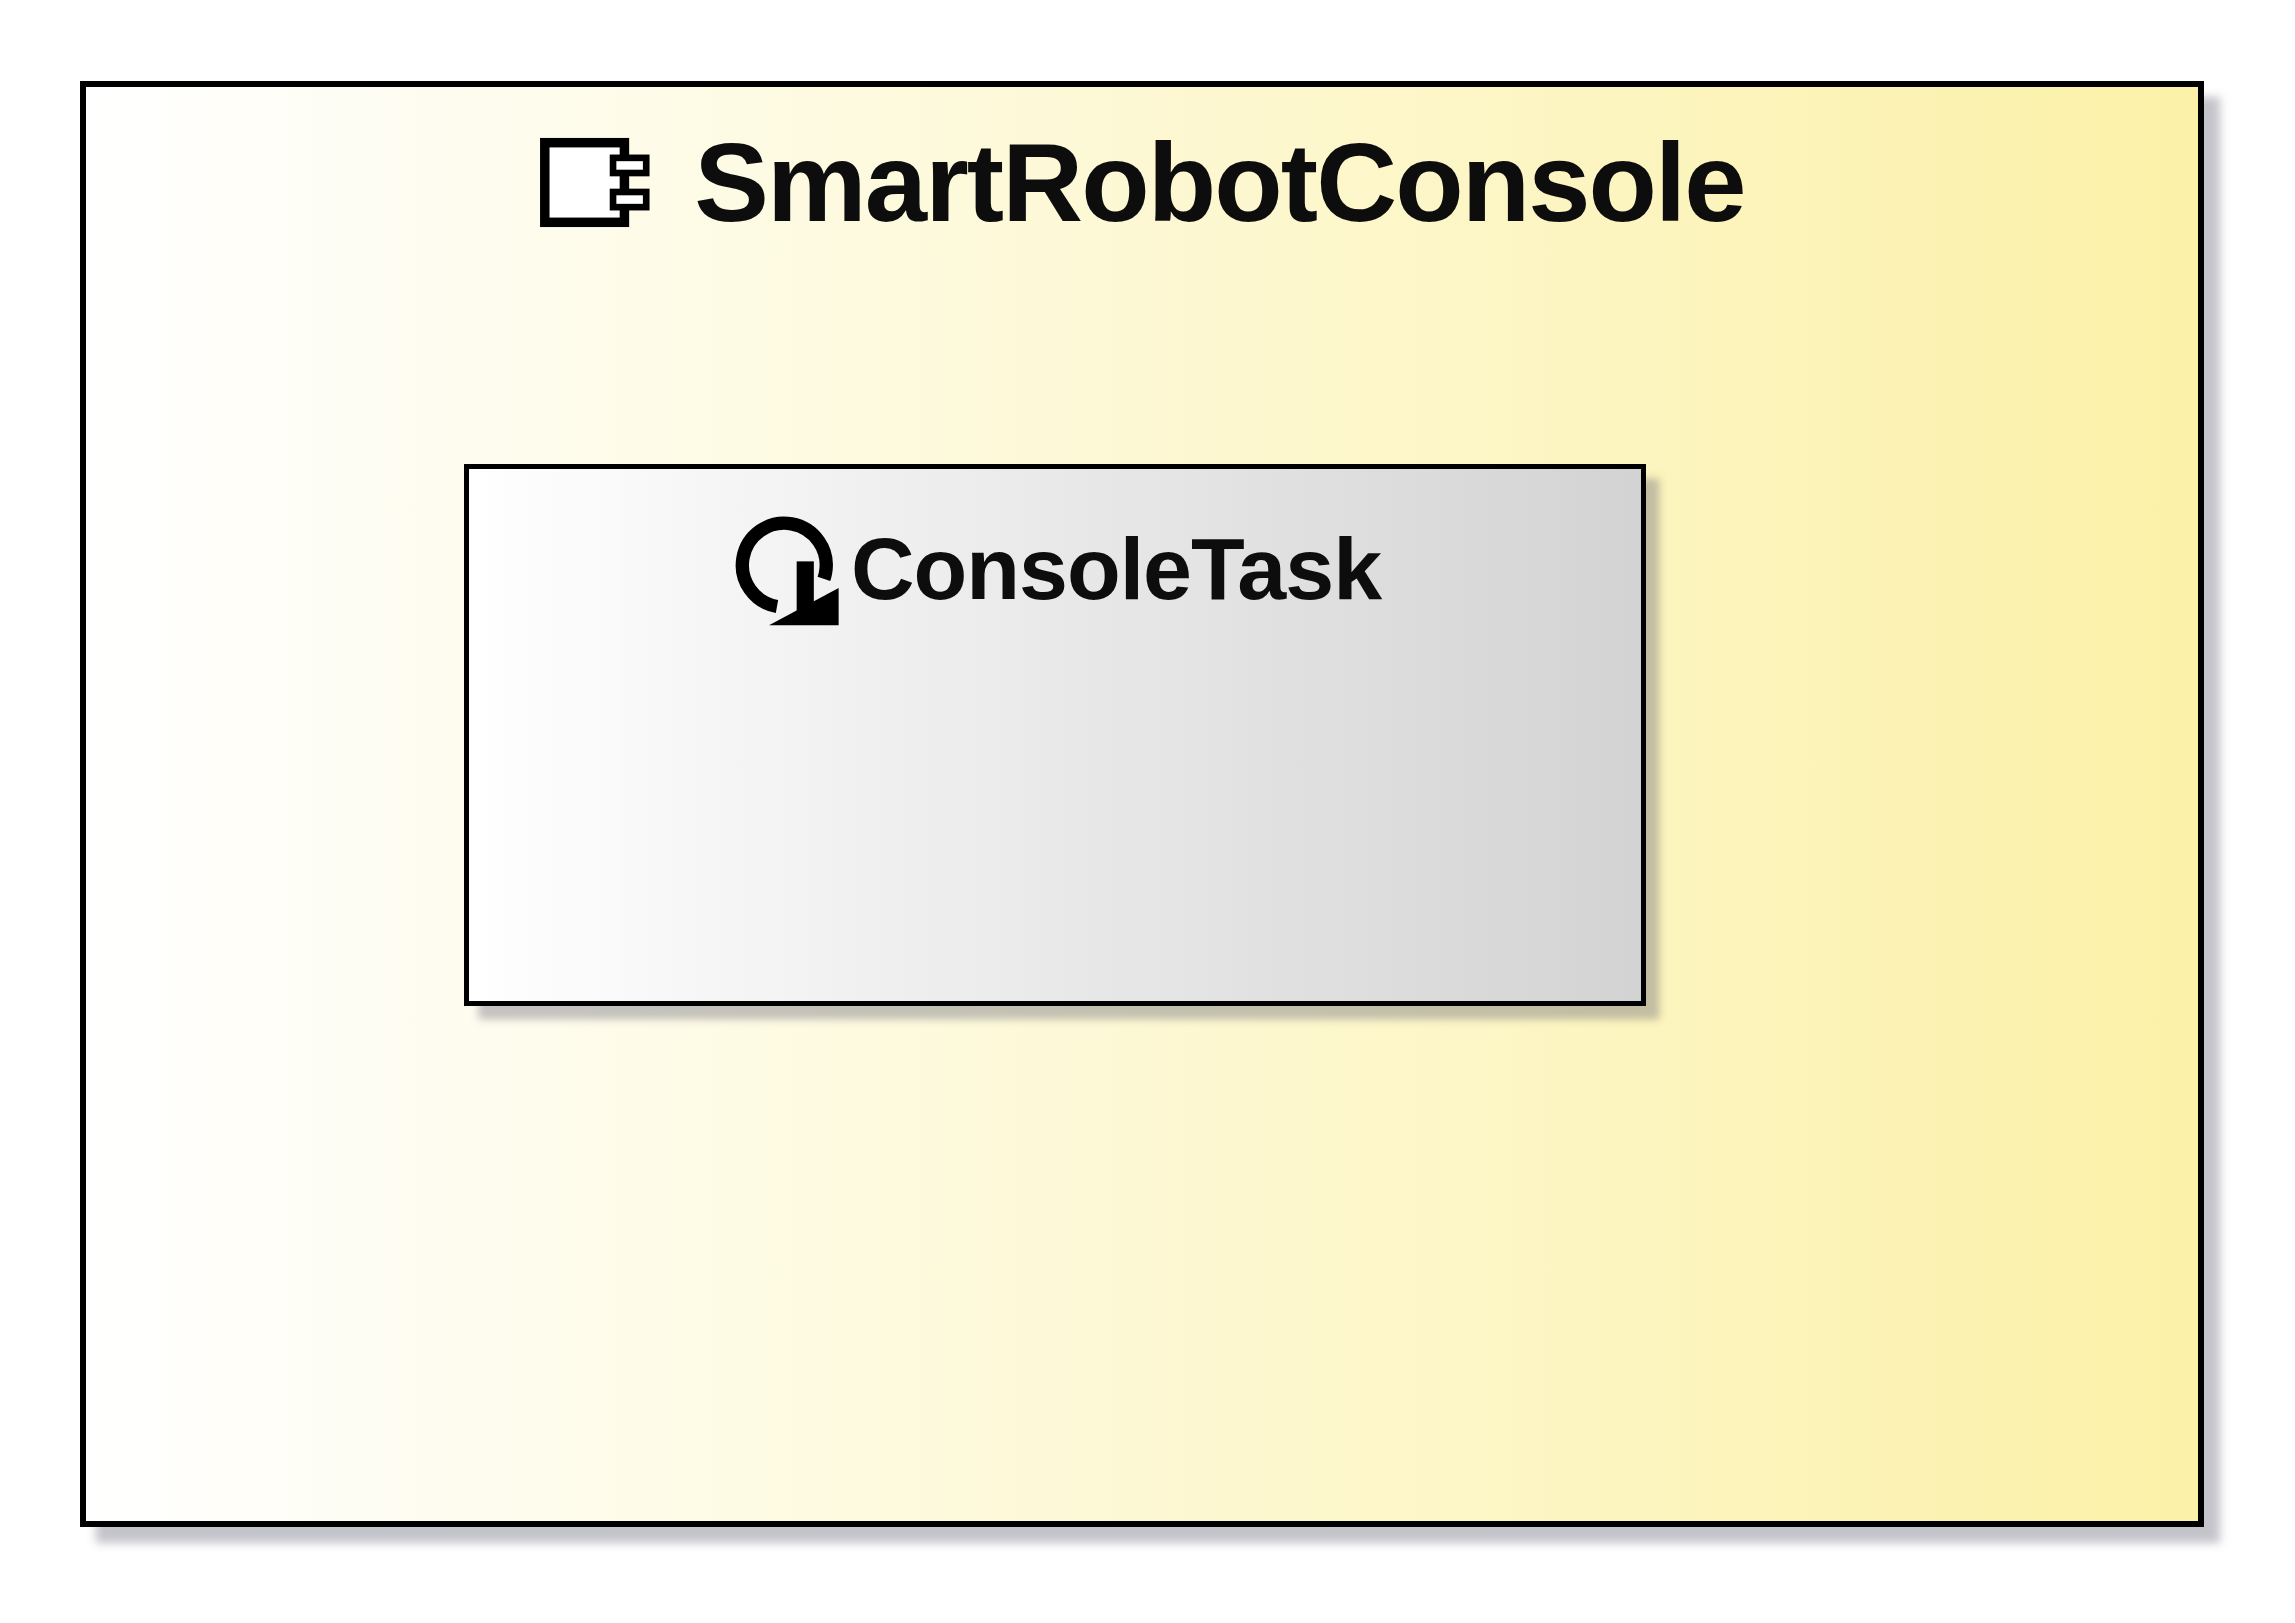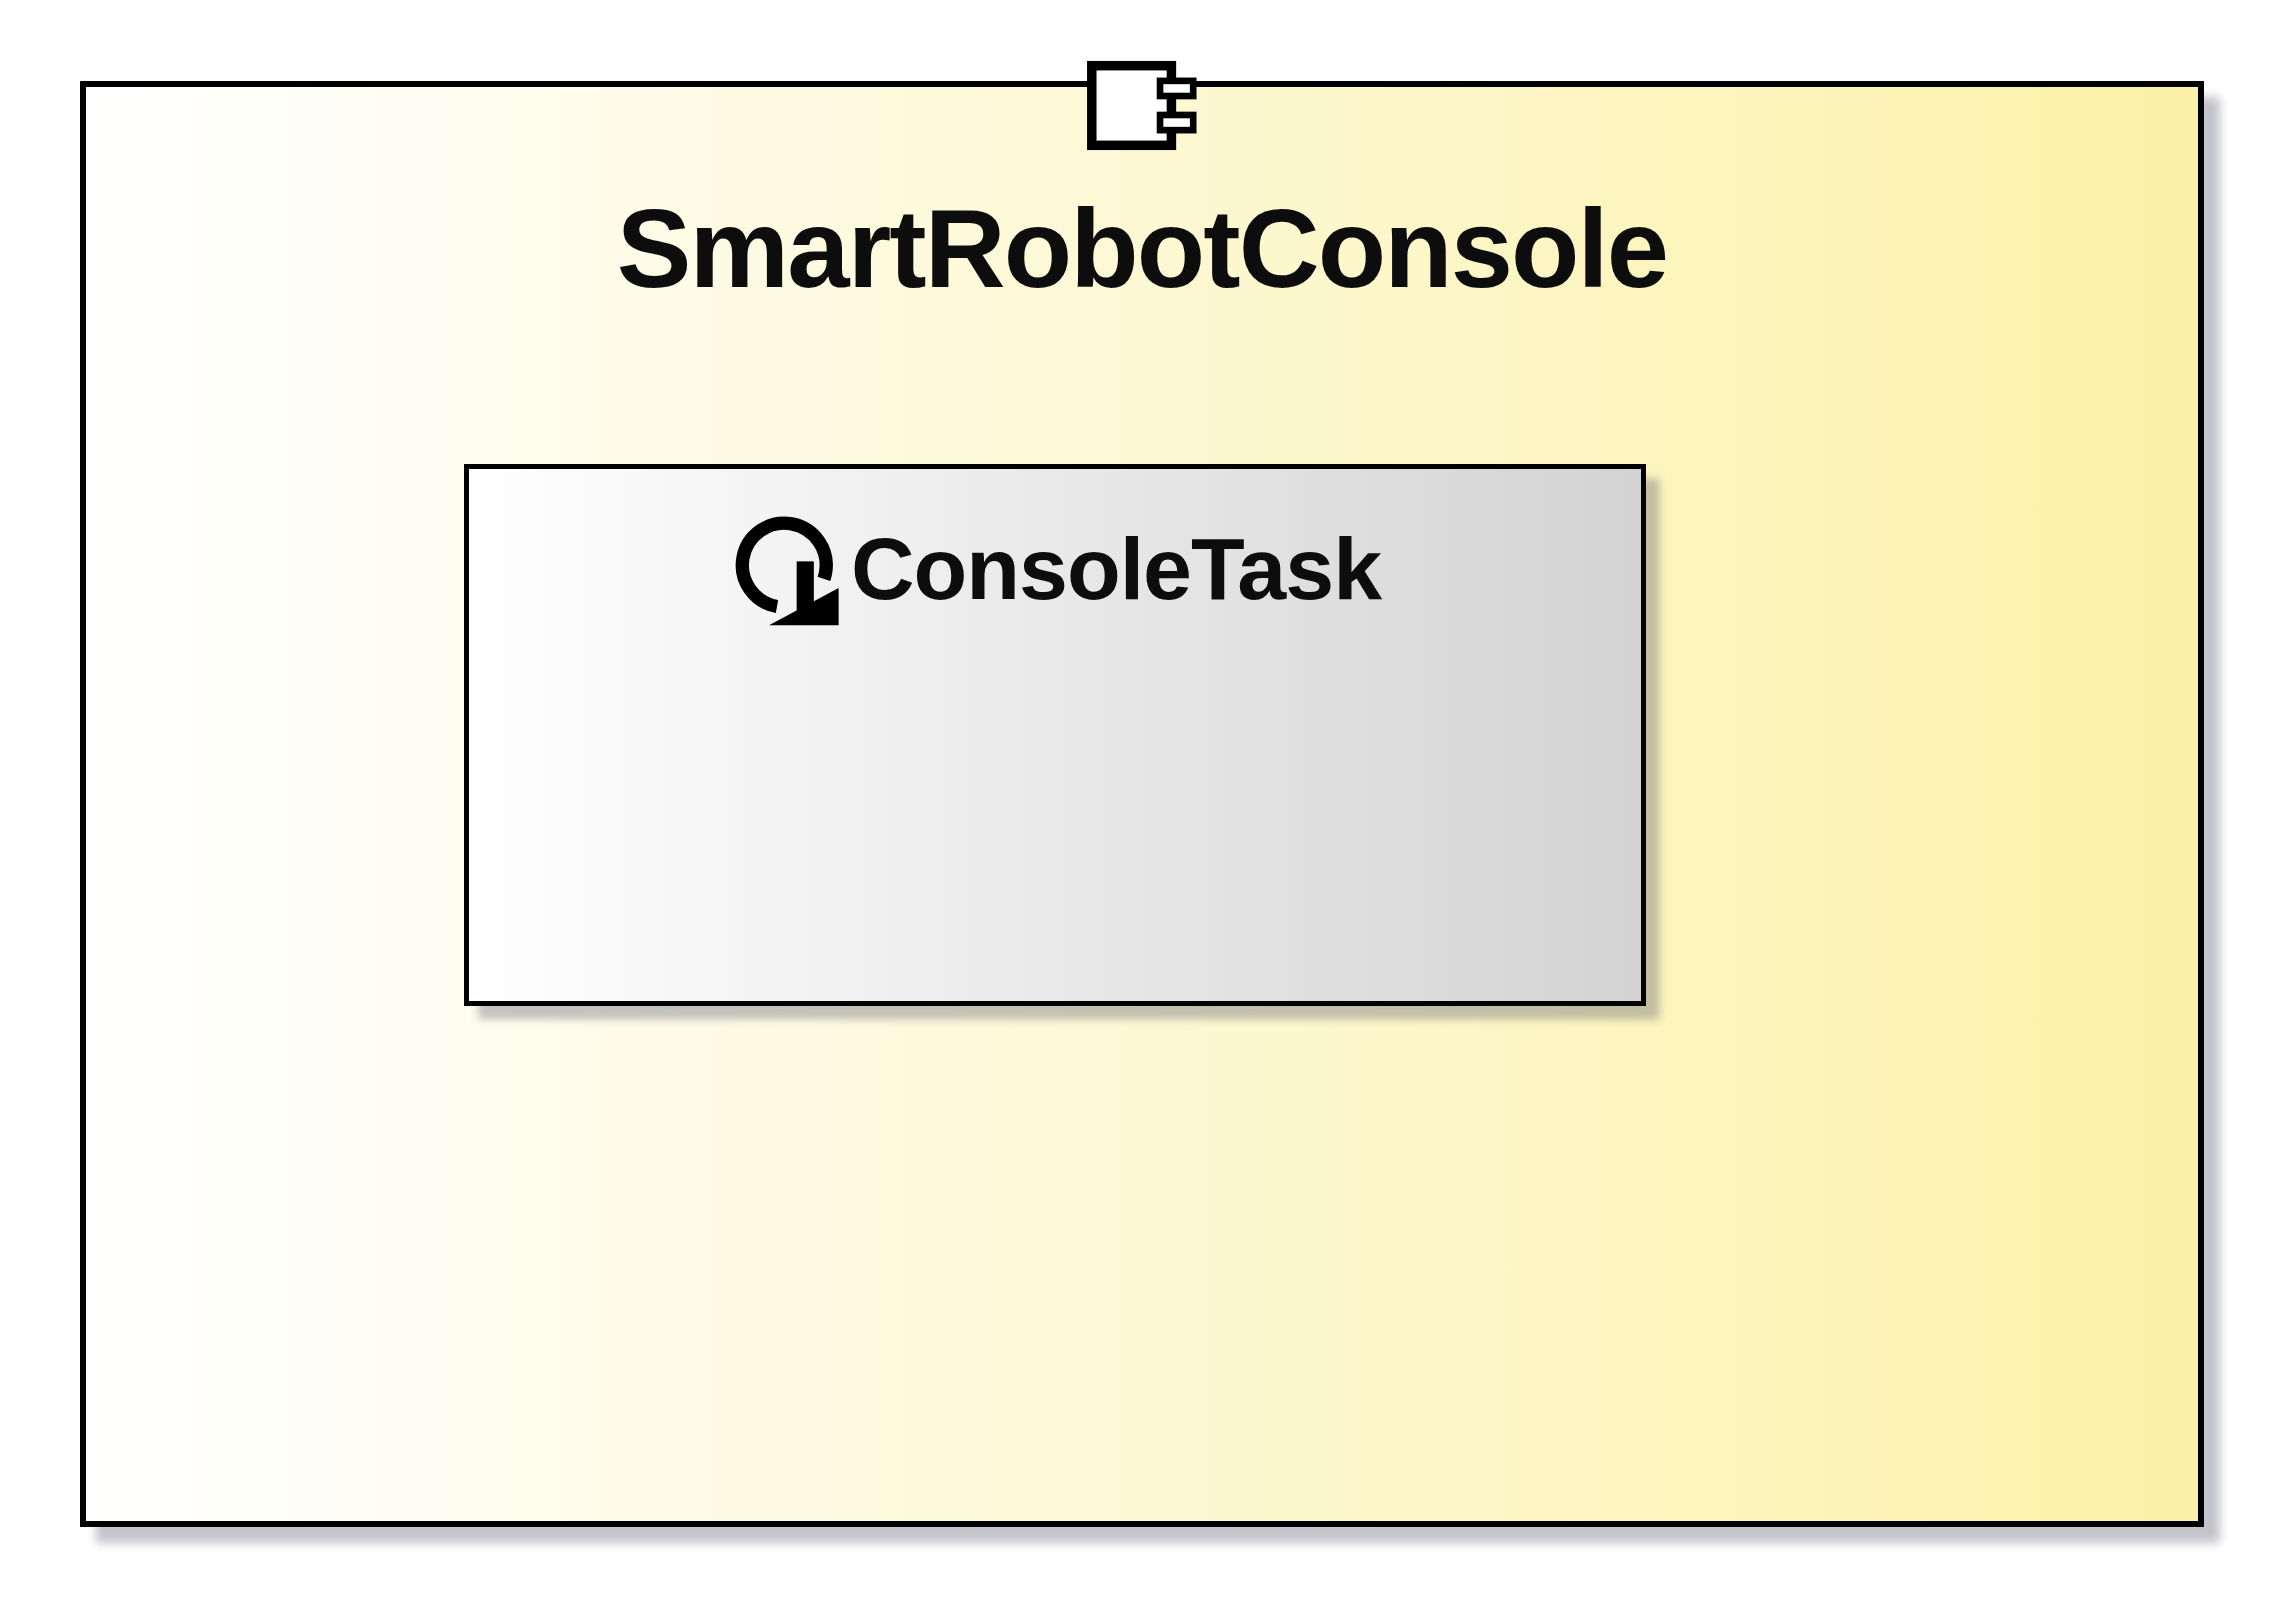--- a/index.html
+++ b/index.html
@@ -33,21 +33,20 @@
     background: linear-gradient(to right, var(--component-fill-start), var(--component-fill-end));
     box-shadow: 16px 16px 8.6px var(--shadow);
   }
   .component-header {
     display: flex;
     align-items: center;
     justify-content: center;
     gap: 42px;
     margin-top: 48px;
     height: 95px;
-    flex-direction: column;
   }
   .component-title {
     font-size: 112px;
     font-weight: 700;
     letter-spacing: -1.9px;
     color: var(--text);
     line-height: 1;
     white-space: nowrap;
   }
   .task-box {

